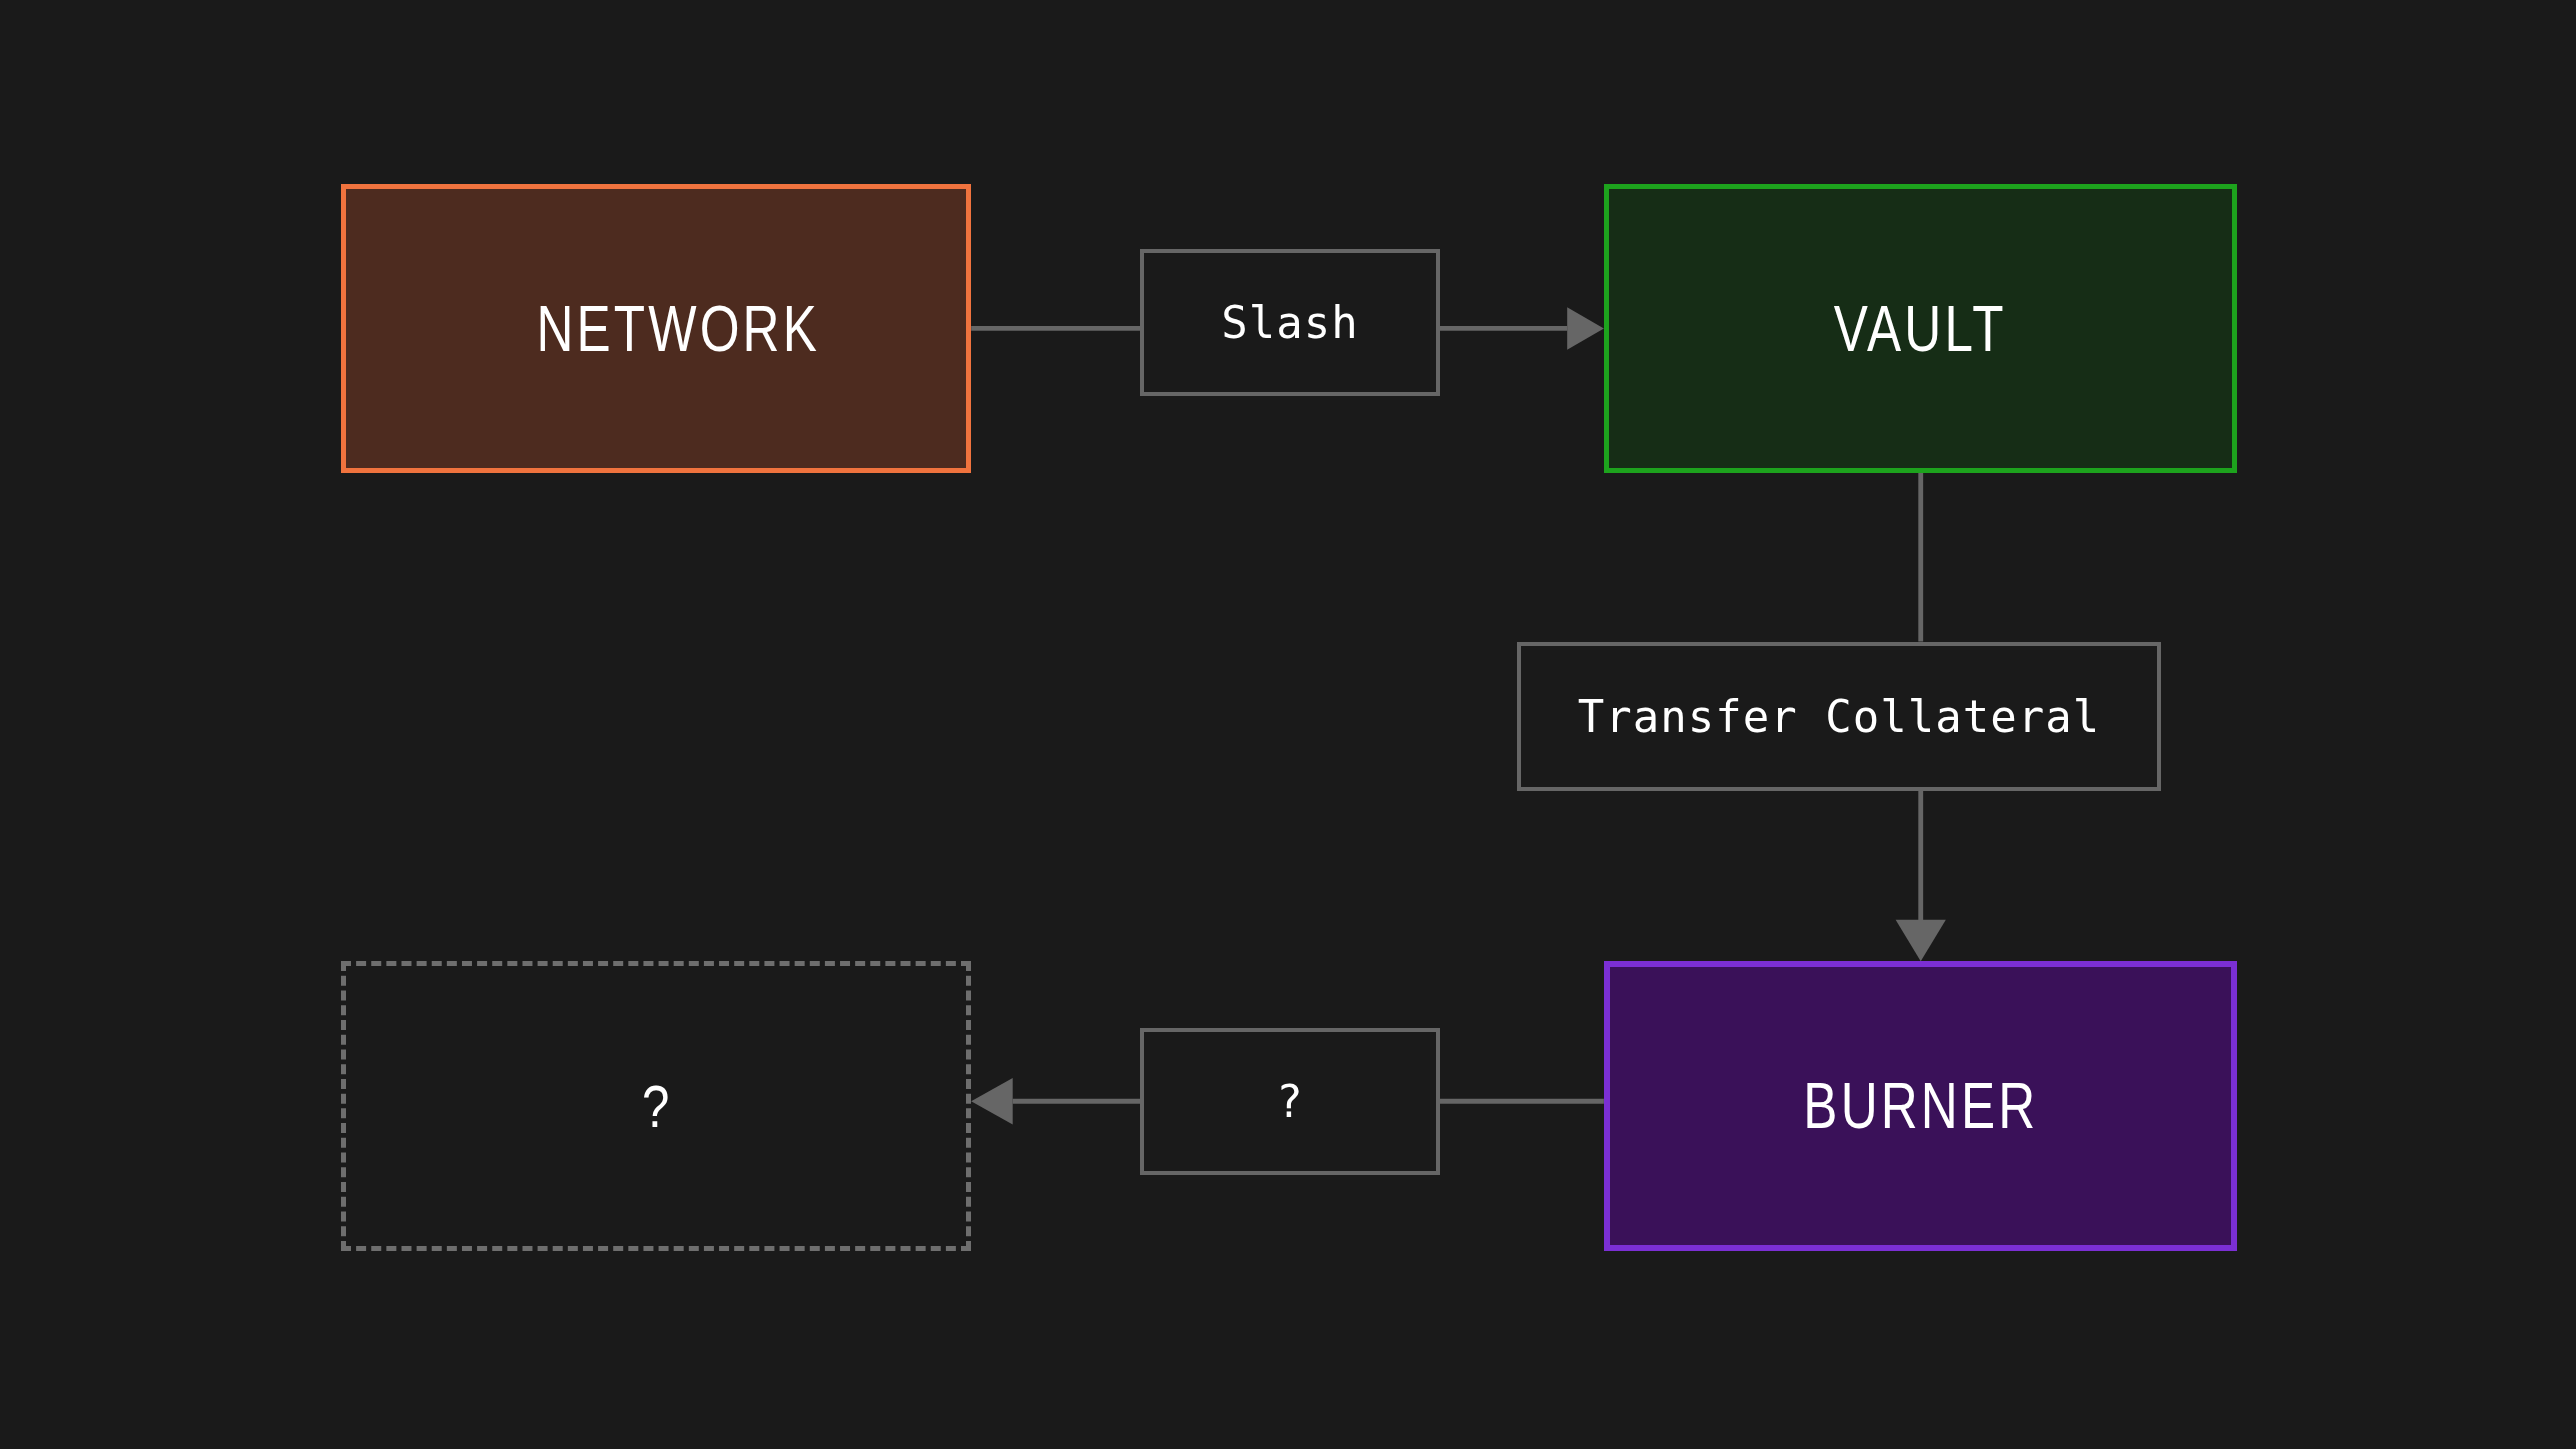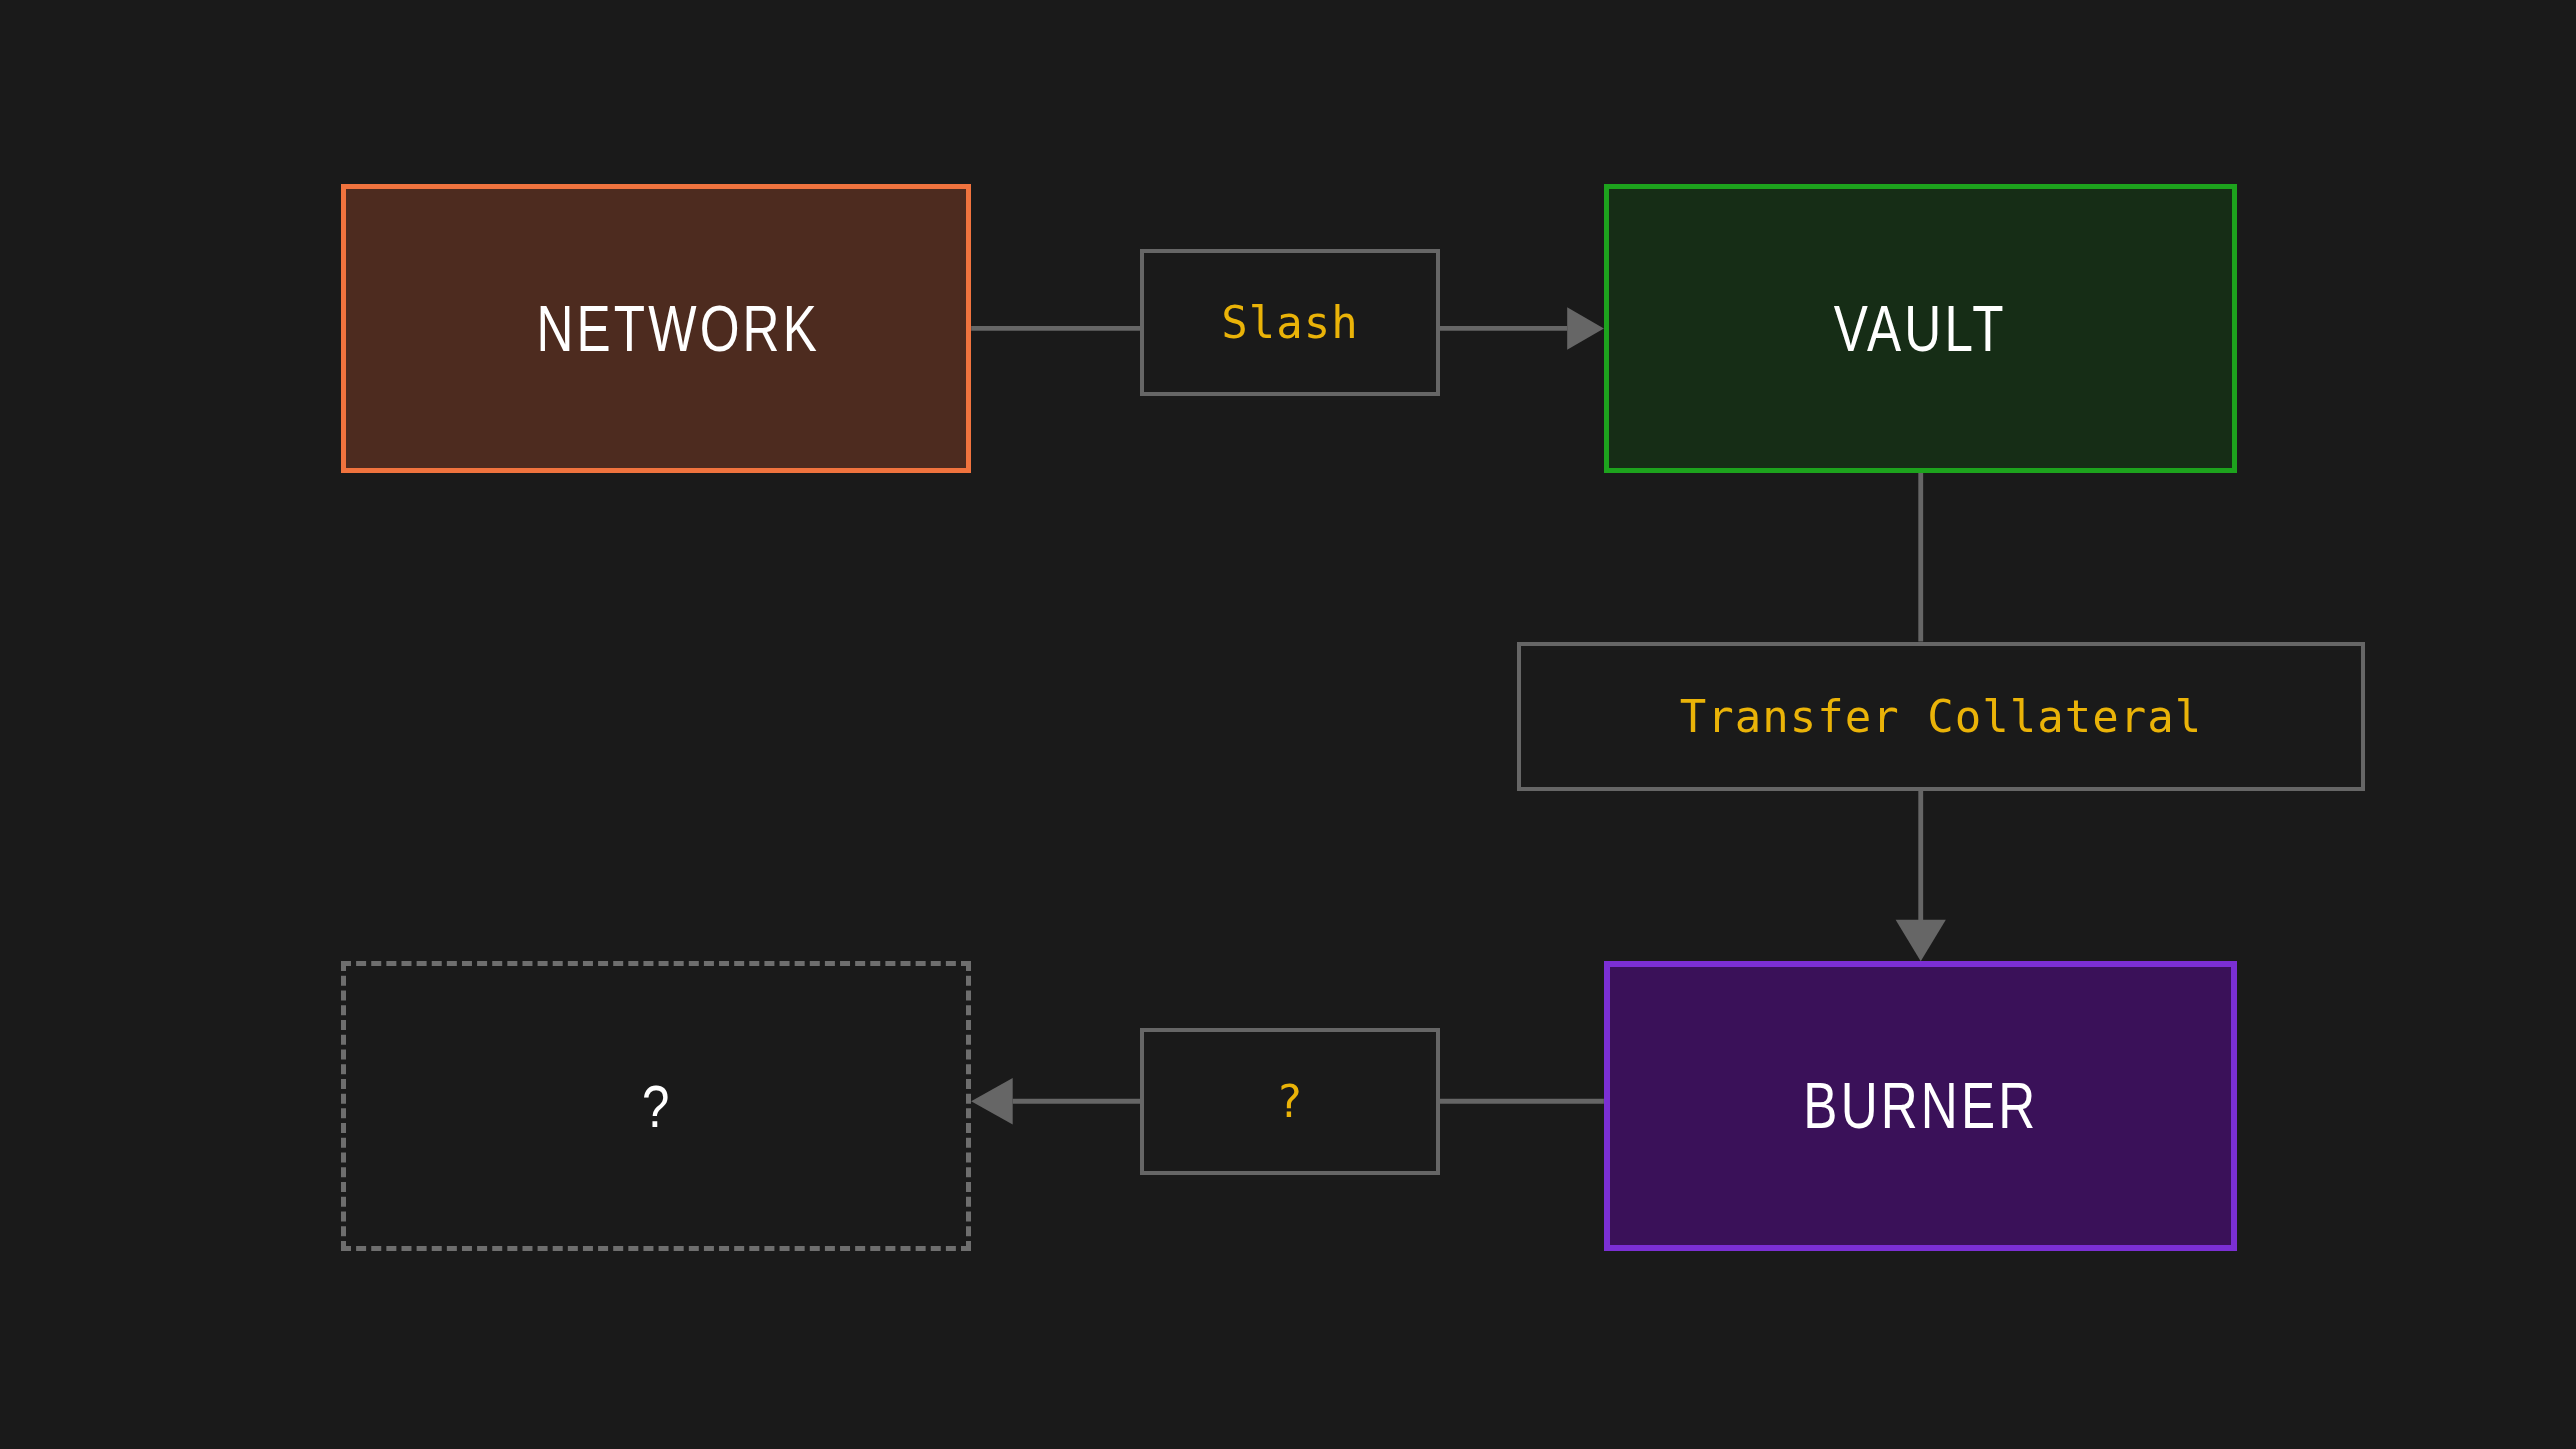--- a/index.html
+++ b/index.html
@@ -66,31 +66,31 @@
     background: transparent;
   }
   .edge-label {
     position: absolute;
     box-sizing: border-box;
     display: flex;
     align-items: center;
     justify-content: center;
     background: #1a1a1a;
     border: 4.8px solid #666666;
-    color: #eab308;
+    color: #ffffff;
     font-family: "DejaVu Sans Mono", "Liberation Mono", monospace;
     font-size: 44px;
     letter-spacing: 1px;
     white-space: nowrap;
   }
   #edge-label-slash {
     left: 1140px; top: 249px; width: 300px; height: 147px;
   }
   #edge-label-transfer {
-    left: 1517px; top: 642px; width: 848px; height: 149px; justify-content: center;
+    left: 1517px; top: 642px; width: 644px; height: 149px; justify-content: center;
   }
   #edge-label-unknown {
     left: 1140px; top: 1028px; width: 300px; height: 147px;
   }
 </style>
 </head>
 <body>
 
 <div id="canvas">
 

